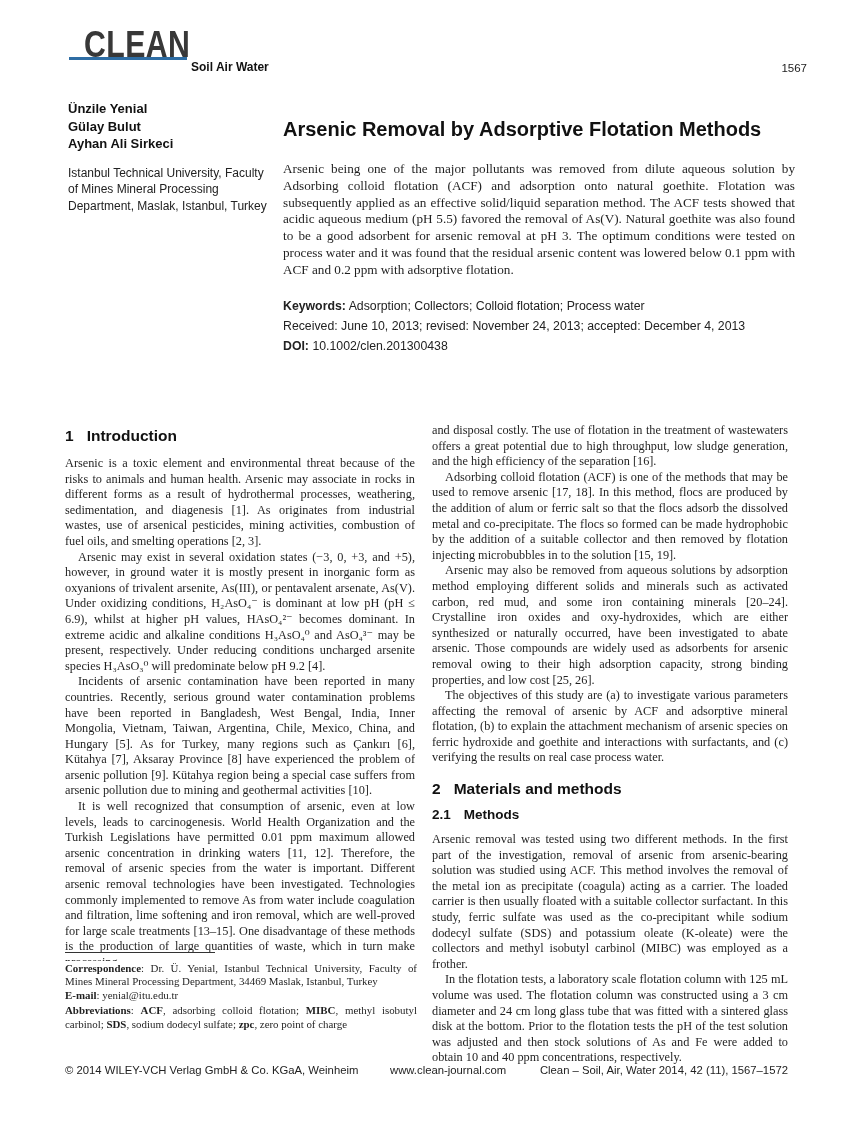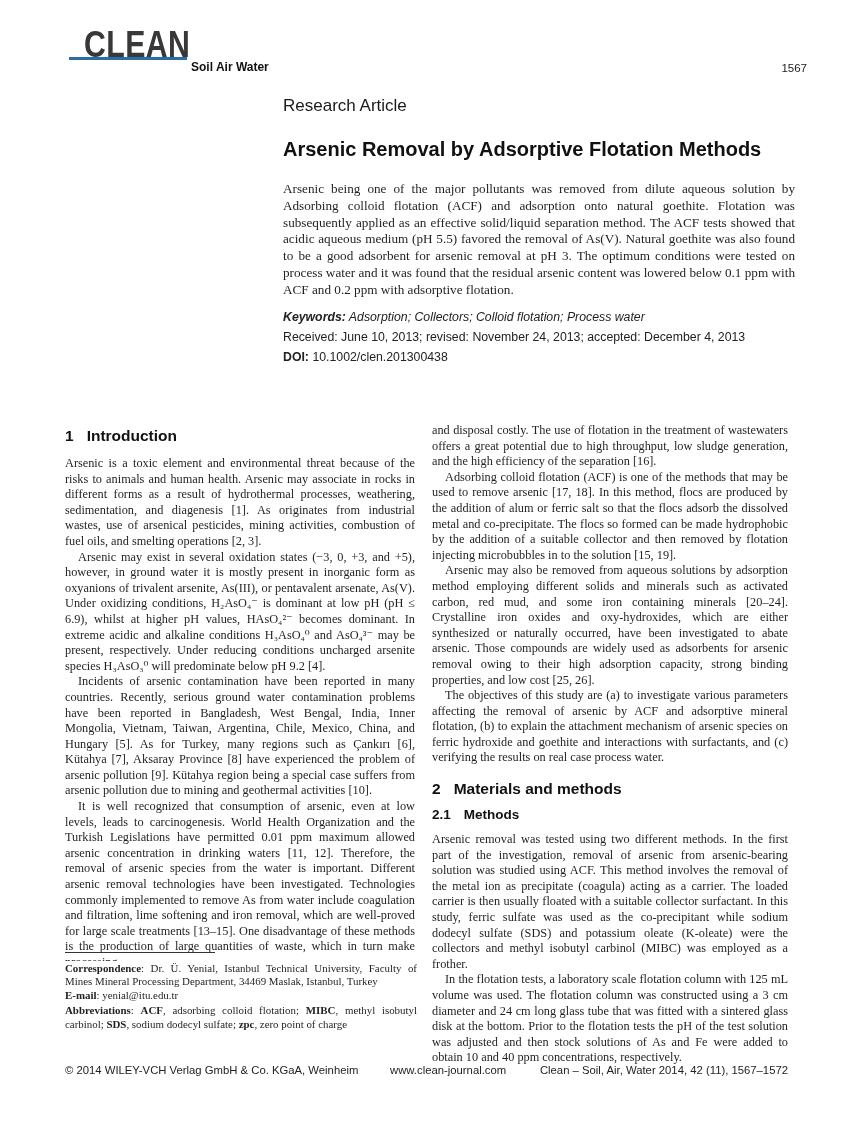--- a/index.html
+++ b/index.html
@@ -61,21 +61,21 @@
   .abstract {
     margin: 20px 0 0 0;
     font-size: 13.2px; line-height: 16.8px;
     text-align: justify; color: #1f1f1f;
   }
   .meta-line {
     margin: 6px 0 0 0;
     font-family: "Liberation Sans", "DejaVu Sans", sans-serif;
     font-size: 12.3px; line-height: 14px; color: #222;
   }
-  .meta-line.first { margin-top: 11px; font-style: italic; }
+  .meta-line.first { margin-top: 20px; }
   .b { font-weight: bold; }
   .i { }
   
   .col { position: absolute; top: 423px; text-align: justify; }
   .col-left  { left: 65px;  width: 350px; height: 538px; overflow: hidden; }
   .col-right { left: 432px; width: 356px; }
   .sec-h2 {
     margin: 4px 0 11px 0;
     font-family: "Liberation Sans", "DejaVu Sans", sans-serif;
     font-weight: bold; font-size: 15.5px; color: #111; text-align: left;
@@ -107,23 +107,30 @@
 </head>
 <body>
 
 <div class="page">
 
   <div class="logo-clean">CLEAN</div>
   <div class="logo-line"></div>
   <div class="logo-sub">Soil Air Water</div>
   <div class="page-number">1567</div>
 
+  <div class="author-block">
+    <div class="author">Ünzile Yenial</div>
+    <div class="author">Gülay Bulut</div>
+    <div class="author">Ayhan Ali Sirkeci</div>
+    <div class="affiliation">Istanbul Technical University, Faculty
+of Mines Mineral Processing
+Department, Maslak, Istanbul, Turkey</div>
+  </div>
 
   <div class="article-head">
-    <div class="article-type">Research Article</div>
     <h1 class="article-title">Arsenic Removal by Adsorptive Flotation Methods</h1>
     <p class="abstract">Arsenic being one of the major pollutants was removed from dilute aqueous solution by Adsorbing colloid flotation (ACF) and adsorption onto natural goethite. Flotation was subsequently applied as an effective solid/liquid separation method. The ACF tests showed that acidic aqueous medium (pH 5.5) favored the removal of As(V). Natural goethite was also found to be a good adsorbent for arsenic removal at pH 3. The optimum conditions were tested on process water and it was found that the residual arsenic content was lowered below 0.1 ppm with ACF and 0.2 ppm with adsorptive flotation.</p>
     <p class="meta-line first"><span class="b">Keywords:</span> <span>Adsorption; Collectors; Colloid flotation; Process water</span></p>
     <p class="meta-line"><span class="i">Received:</span> <span>June 10, 2013;</span> <span class="i">revised:</span> <span>November 24, 2013;</span> <span class="i">accepted:</span> <span>December 4, 2013</span></p>
     <p class="meta-line"><span class="b">DOI:</span> <span>10.1002/clen.201300438</span></p>
   </div>
 
   <div class="col col-left">
     <h2 class="sec-h2"><span class="hnum">1</span><span>Introduction</span></h2>
     <p class="body-p">Arsenic is a toxic element and environmental threat because of the risks to animals and human health. Arsenic may associate in rocks in different forms as a result of hydrothermal processes, weathering, sedimentation, and diagenesis [1]. As originates from industrial wastes, use of arsenical pesticides, mining activities, combustion of fuel oils, and smelting operations [2, 3].</p>

